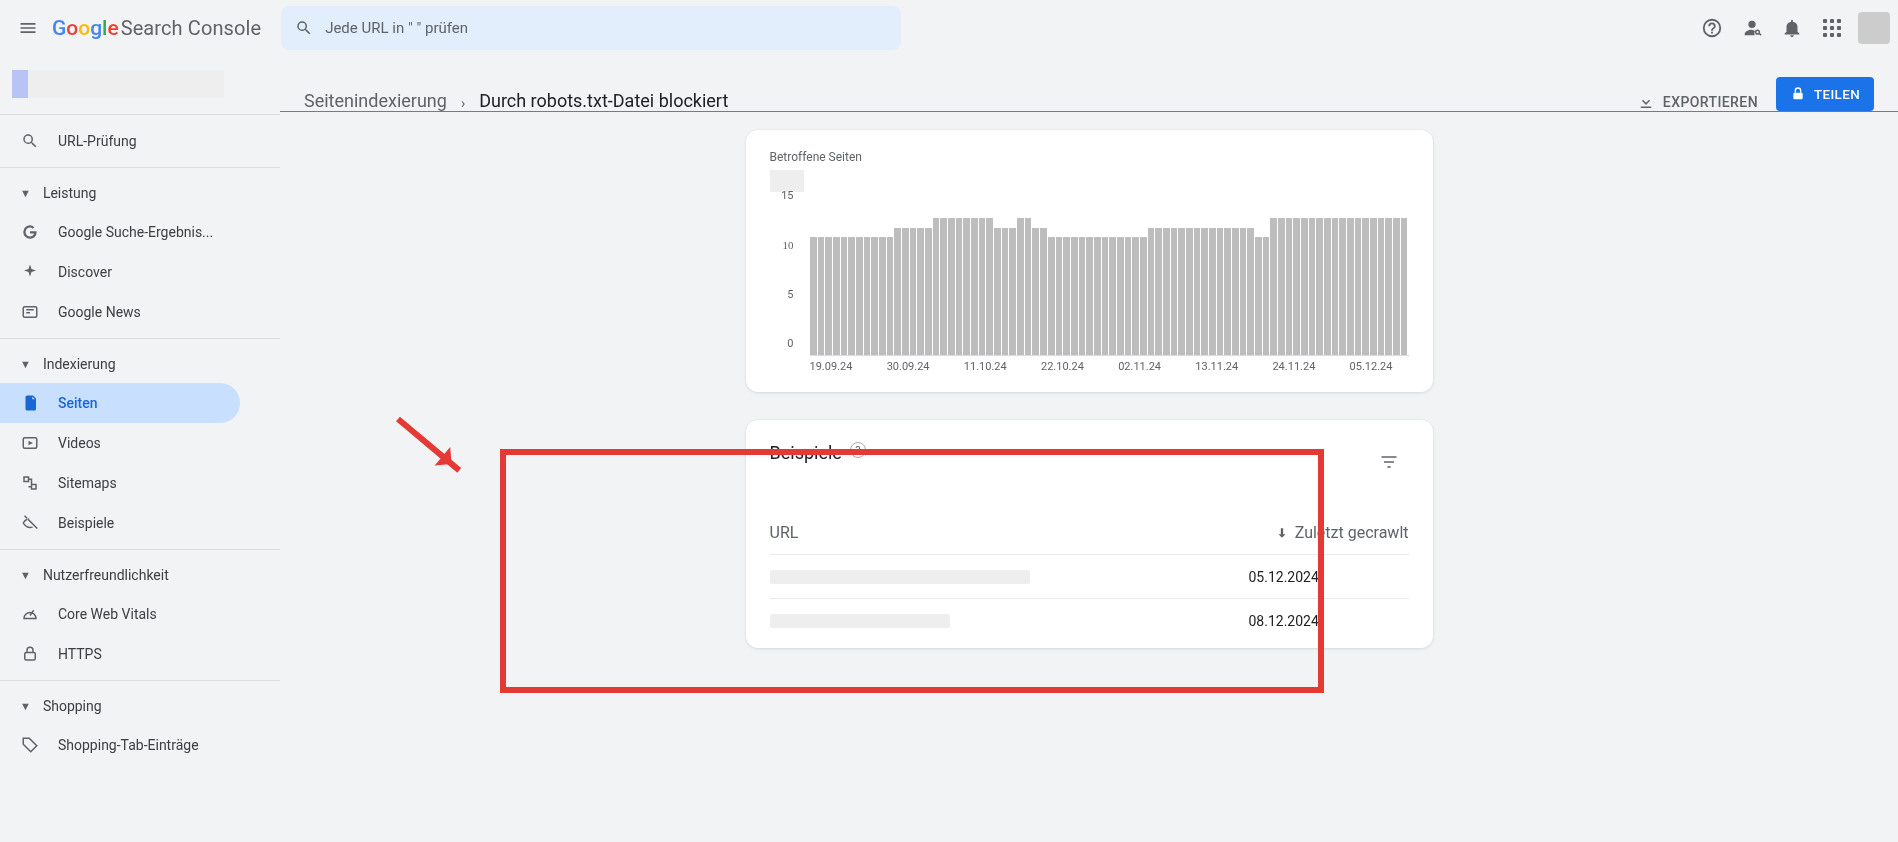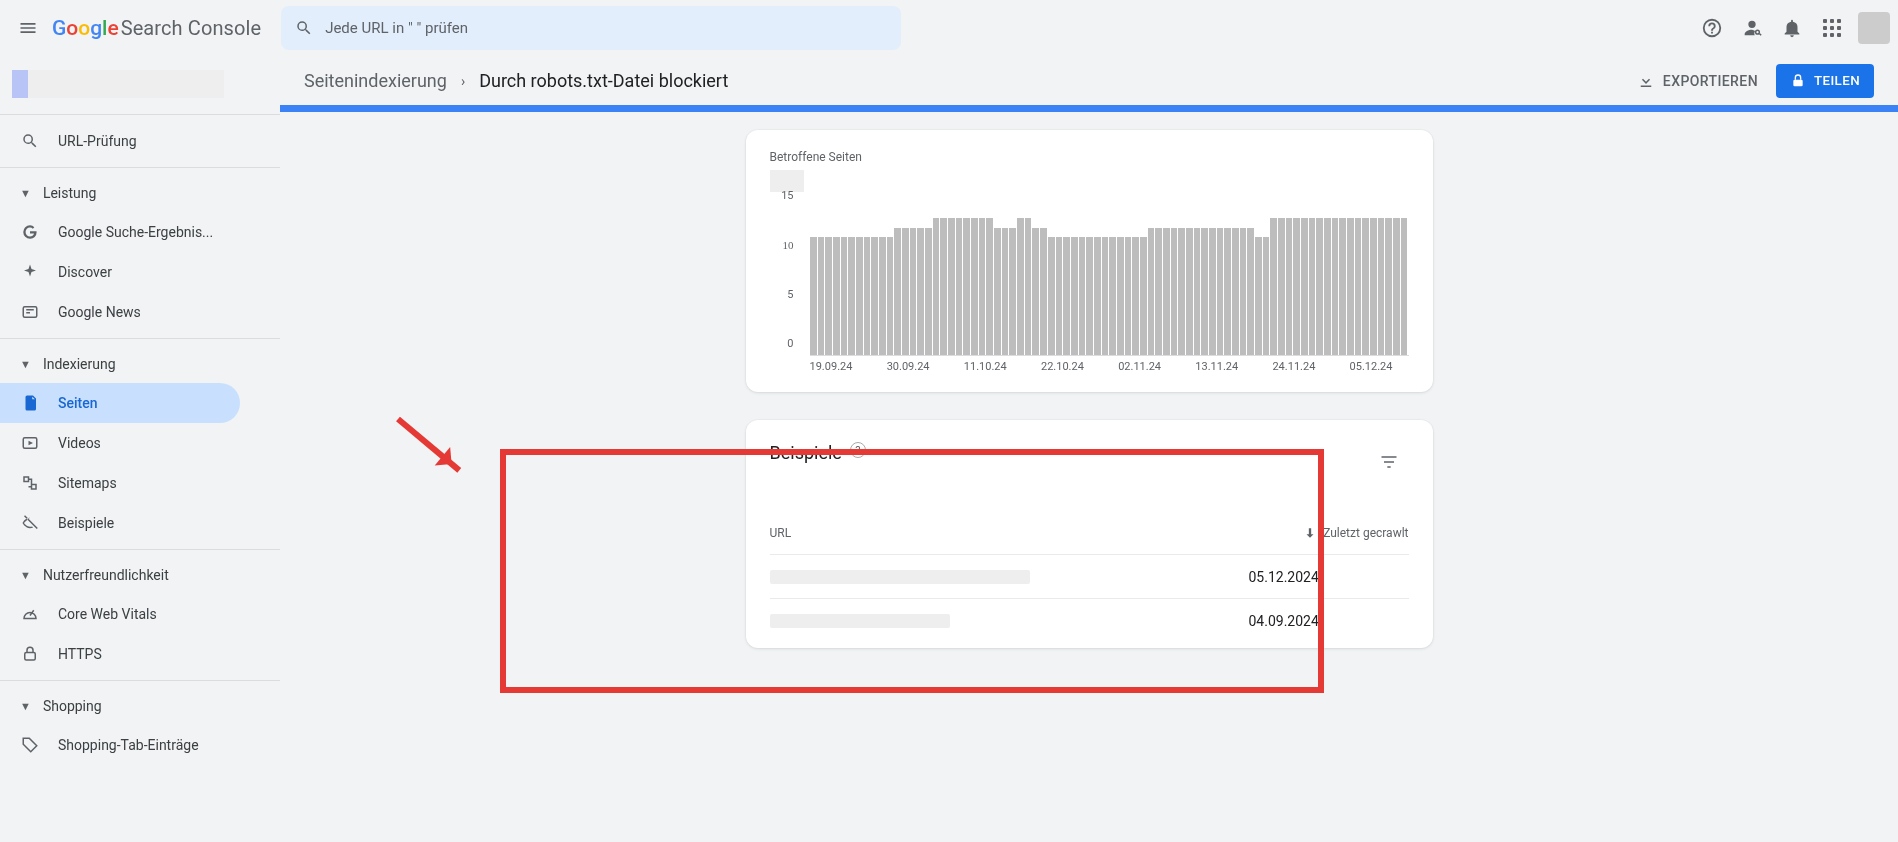--- a/index.html
+++ b/index.html
@@ -40,21 +40,21 @@
   .nav-item,.nav-section{display:flex;align-items:center;height:40px;padding:0 20px;color:var(--light-txt);cursor:pointer;font-size:14px}
   .nav-item .ic{width:20px;height:20px;margin-right:18px;display:flex;align-items:center;justify-content:center;color:var(--grey-txt)}
   .nav-item.selected{background:#c8e0fd;border-radius:0 22px 22px 0;margin-right:40px;font-weight:500;color:#1967d2}
   .nav-item.selected .ic{color:#1967d2}
   .nav-section{height:38px;color:var(--light-txt);font-weight:400}
   .nav-section .caret{margin-right:12px;color:var(--grey-txt);font-size:11px}
   .divider{height:1px;background:#dadce0;margin:6px 0}
 
   
   .main{flex:1;overflow-y:auto;position:relative}
-  .mainbar{height:56px;display:flex;align-items:center;padding:0 24px;border-bottom:7px solid #3b82f6;background:var(--bg)}
+  .mainbar{height:56px;display:flex;align-items:flex-end;padding:0 24px;border-bottom:1px solid #3b82f6;background:var(--bg)}
   .crumb{font-size:18px;color:var(--grey-txt)}
   .crumb.strong{color:#202124}
   .crumb-sep{margin:0 14px;color:var(--grey-txt)}
   .action-txt{display:flex;align-items:center;color:var(--grey-txt);margin-right:18px;font-weight:500;cursor:pointer;letter-spacing:.4px}
   .action-txt svg{margin-right:8px}
   .share-btn{background:var(--blue);color:#fff;border:0;height:34px;padding:0 14px;border-radius:4px;font-weight:500;display:flex;align-items:center;cursor:pointer;letter-spacing:.4px}
   .share-btn svg{margin-right:8px}
   .content{padding:18px 24px 60px;display:flex;justify-content:center}
   .col{width:687px;max-width:100%}
 
@@ -71,21 +71,21 @@
   .bar{flex:1;margin:0 .5px;background:#bdbdbd}
   .xaxis{position:absolute;left:40px;right:16px;bottom:0;height:18px;display:flex;justify-content:space-between}
   .xlab{font-size:11px;color:var(--grey-txt)}
 
   .ex-card{padding:22px 24px 6px}
   .ex-head{display:flex;align-items:flex-start;margin-bottom:28px}
   .ex-head h2{margin:0;font-size:18px;font-weight:400}
   .ex-head .help{margin-left:8px;color:var(--grey-txt);font-size:14px;border:1px solid #aaa;border-radius:50%;width:16px;height:16px;display:flex;align-items:center;justify-content:center;font-size:11px;cursor:pointer}
   .ex-head .filter{margin-left:auto}
   .tbl-head,.tbl-row{display:flex;align-items:center;height:44px;border-top:1px solid #e8eaed}
-  .tbl-head{border-top-color:transparent;font-size:12px;color:var(--grey-txt)}
+  .tbl-head{border-top-color:transparent;font-size:16px;color:var(--grey-txt)}
   .tbl-head .c2{display:flex;align-items:center}
   .c1{flex:1}
   .c2{width:160px;justify-content:flex-end}
   .red-url{height:14px;background:#eee;border-radius:2px}
   .tbl-head .c2 svg{margin-right:6px}
 
   
   .anno-box{position:absolute;border:6px solid #e53935;pointer-events:none}
   .arrow{position:absolute;transform-origin:left center;height:6px;background:#e53935}
   .arrow::after{content:"";position:absolute;right:-2px;top:-9px;border:12px solid transparent;border-left-color:#e53935}
@@ -428,21 +428,21 @@
               <div class="tbl-row">
                 <div class="c1">
                   <div class="red-url" style="width:260px"></div>
                 </div>
                 <div class="c2">05.12.2024</div>
               </div>
               <div class="tbl-row">
                 <div class="c1">
                   <div class="red-url" style="width:180px"></div>
                 </div>
-                <div class="c2">04.09.2024</div>
+                <div class="c2">08.12.2024</div>
               </div>
             </div>
         </div>
       </div>
     </div>
 
     <div class="anno-box" style="left:220px;top:393px;width:824px;height:244px"></div>
     <div class="arrow" style="left:118px;top:360px;width:80px;transform:rotate(40deg)"></div>
   </main>
 </div>

